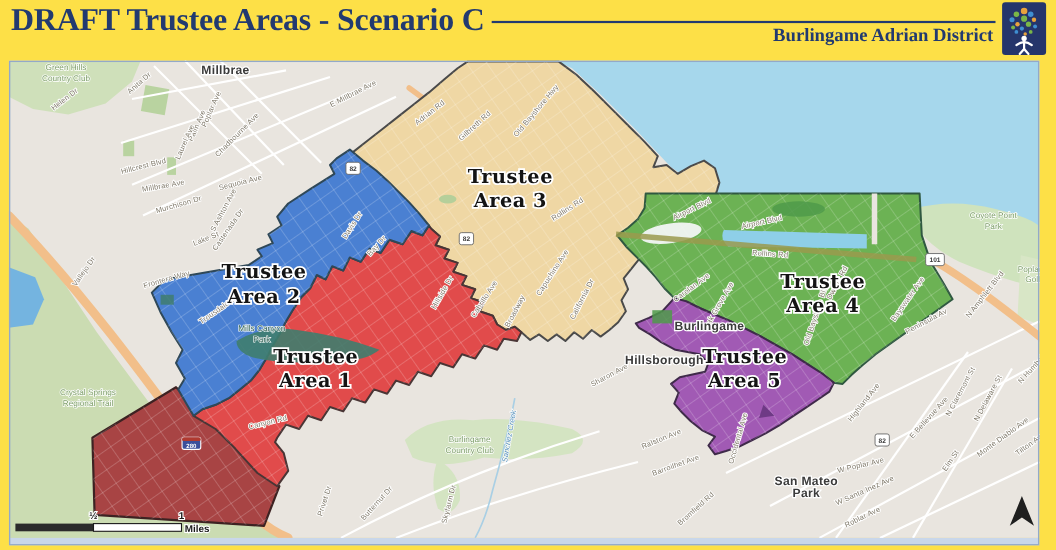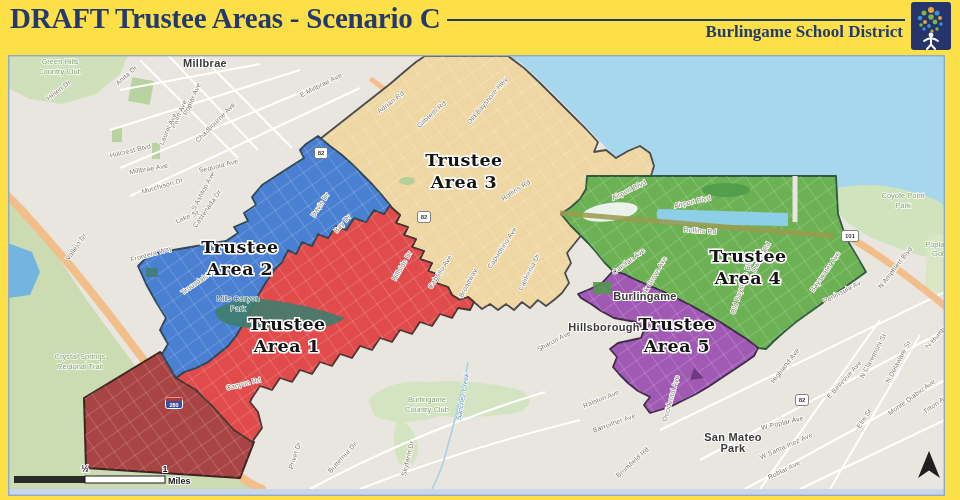--- a/index.html
+++ b/index.html
@@ -28,21 +28,21 @@
   .shieldtxt{font-size:6px;font-weight:700;fill:#3c3c3c;}
   .shieldtxtw{font-size:5.5px;font-weight:700;fill:#ffffff;}
 </style>
 </head>
 <body>
 
 <div id="page">
 
   <div id="page-title">DRAFT Trustee Areas - Scenario C</div>
   <div id="header-rule"></div>
-  <div id="district-name">Burlingame School District</div>
+  <div id="district-name">Burlingame Adrian District</div>
 
   <svg id="district-logo" width="42" height="50" viewBox="0 0 42 50">
     <rect x="1" y="1" width="40" height="48" rx="3" fill="#25356b"></rect>
     <g>
       <circle cx="21" cy="9" r="3" fill="#e8a33d"></circle>
         <circle cx="14" cy="12" r="2.5" fill="#7ab648"></circle>
       <circle cx="27" cy="12" r="2.5" fill="#3f8fd2"></circle>
         <circle cx="10" cy="17" r="2.3" fill="#3f8fd2"></circle>
       <circle cx="21" cy="16" r="2.8" fill="#7ab648"></circle>
         <circle cx="30" cy="17" r="2" fill="#e8a33d"></circle>

